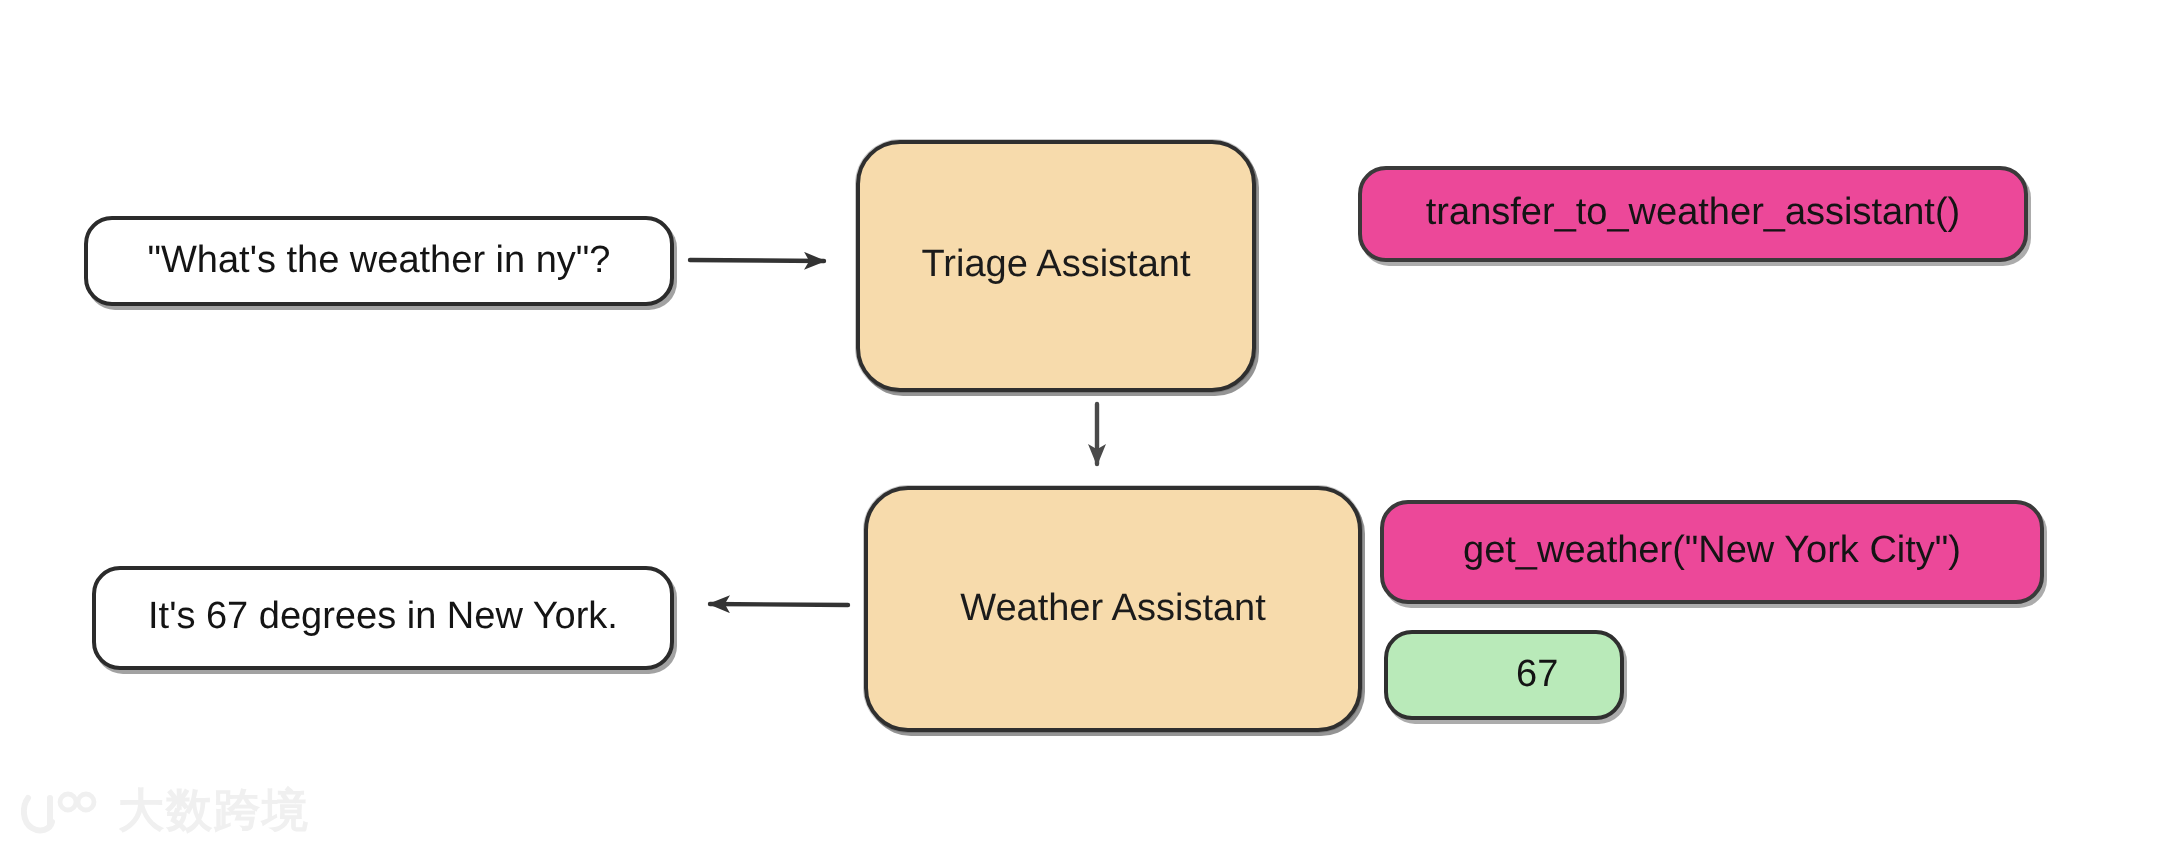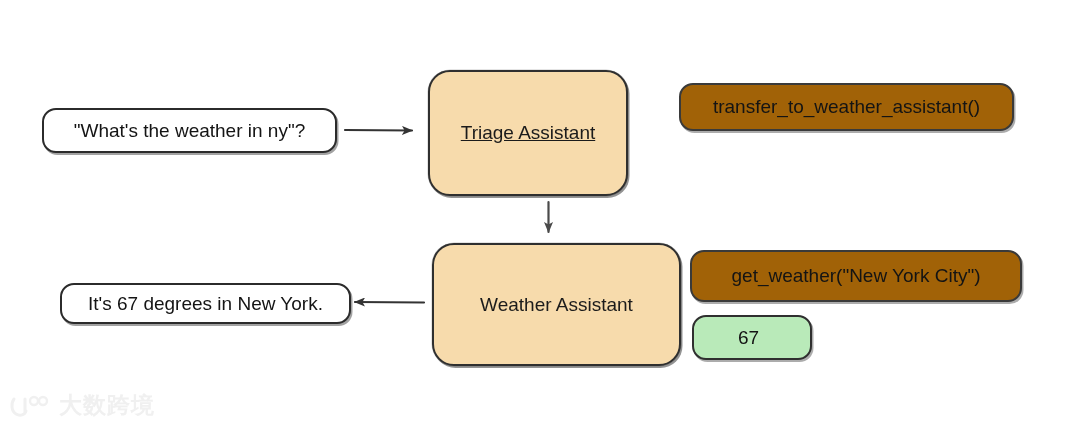--- a/index.html
+++ b/index.html
@@ -50,47 +50,47 @@
     background: #ffffff;
     border: 2px solid #2b2b2b;
     border-radius: 14px;
     font-size: 19px;
     color: #141414;
     box-shadow: 1.5px 2px 0 rgba(70,70,70,0.5);
   }
 
   
   .toolcall {
-    background: #a16207;
+    background: #ec4899;
     border: 2px solid #3a3a3a;
     border-radius: 14px;
     font-size: 19px;
     color: #141414;
     box-shadow: 1.5px 2px 0 rgba(70,70,70,0.45);
   }
 
   
   .result {
     background: #b9eab9;
     border: 2px solid #2f2f2f;
     border-radius: 14px;
     font-size: 19px;
     color: #141414;
     justify-content: flex-start;
-    padding-left: 44px;
+    padding-left: 64px;
     box-shadow: 1.5px 2px 0 rgba(70,70,70,0.45);
   }
 
   
   #user-msg       { left: 42px;  top: 108px; width: 295px; height: 45px; }
-  #triage         { left: 428px; top: 70px;  width: 200px; height: 126px; text-decoration: underline; }
+  #triage         { left: 428px; top: 70px;  width: 200px; height: 126px; }
   #transfer-call  { left: 679px; top: 83px;  width: 335px; height: 48px; }
 
   #weather        { left: 432px; top: 243px; width: 249px; height: 123px; }
-  #assistant-msg  { left: 60px;  top: 283px; width: 291px; height: 41px; }
+  #assistant-msg  { left: 46px;  top: 283px; width: 291px; height: 52px; }
   #weather-call   { left: 690px; top: 250px; width: 332px; height: 52px; }
   #weather-result { left: 692px; top: 315px; width: 120px; height: 45px; }
 
   
   #watermark {
     position: absolute;
     left: 10px;
     bottom: 8px;
     display: flex;
     align-items: center;

